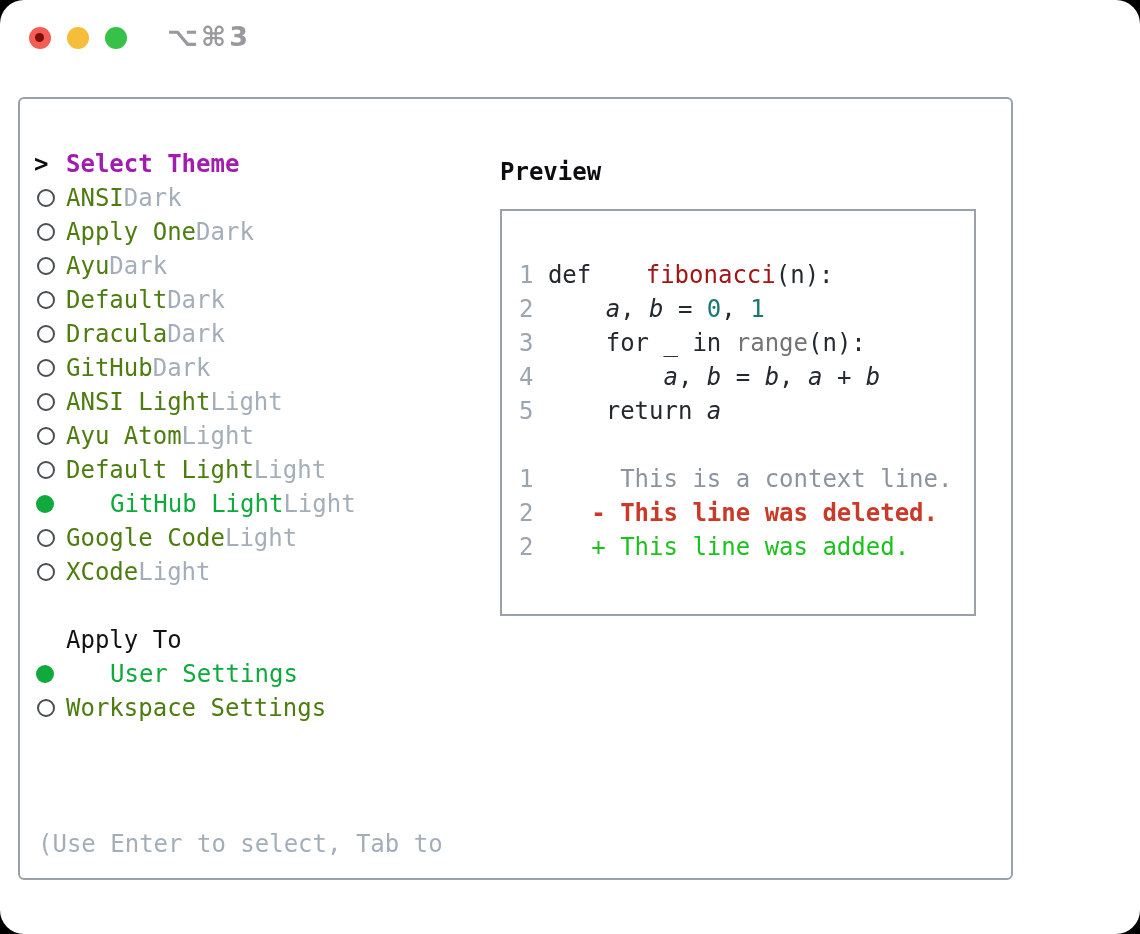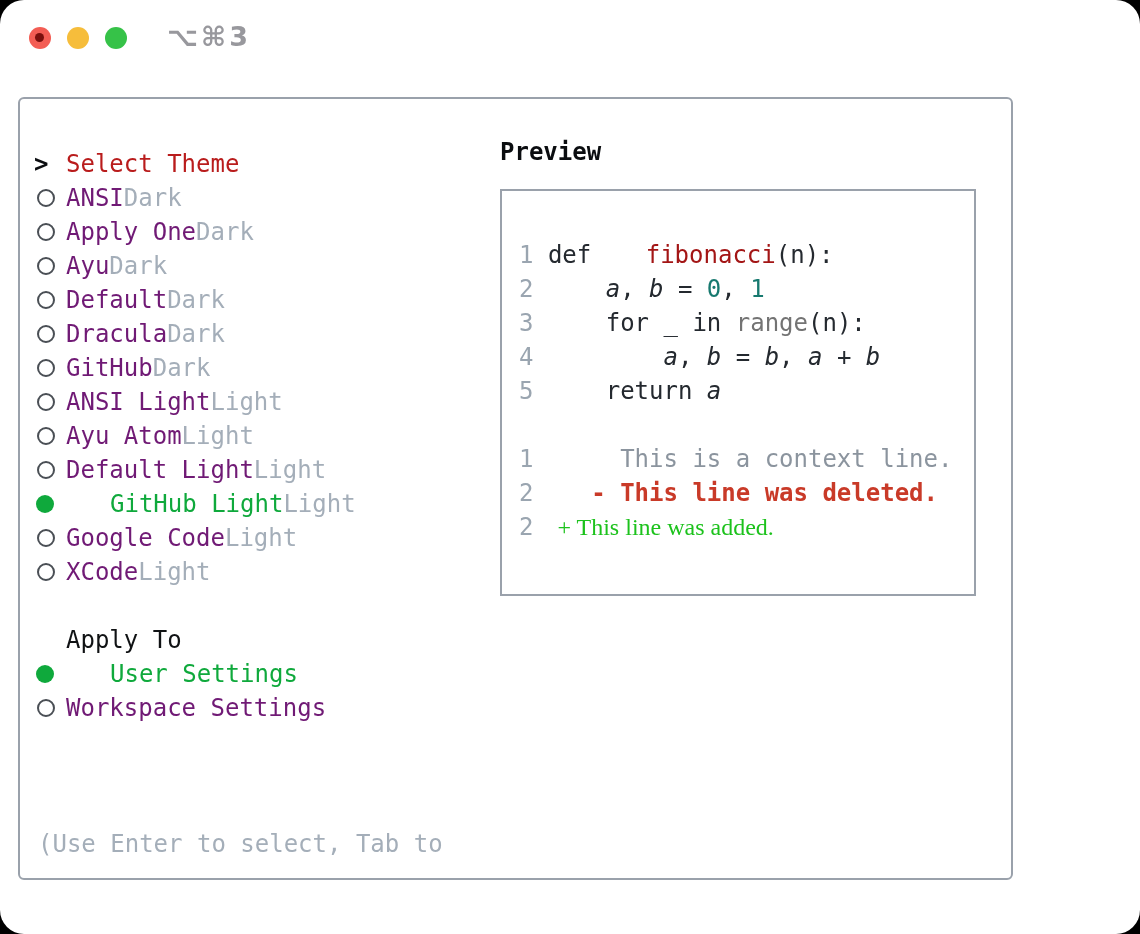--- a/index.html
+++ b/index.html
@@ -16,44 +16,44 @@
   .win-title{position:absolute;left:167px;top:21px;font-family:"DejaVu Sans","Liberation Sans",sans-serif;font-size:27px;font-weight:700;letter-spacing:3px;color:#98989d;}
 
   
   .panel{position:absolute;left:18px;top:97px;width:995px;height:783px;box-sizing:border-box;border:2px solid #9aa1ab;border-radius:6px;background:#fff;}
 
   
   .left-col{position:absolute;left:13px;top:48px;width:455px;}
   .row{display:flex;align-items:center;height:34px;white-space:pre;font-size:24px;color:#3a3f45;}
   .row .marker{width:33px;height:34px;display:flex;align-items:center;flex:none;}
   .hdr-caret{font-weight:700;color:#0b0d10;padding-left:1px;}
-  .hdr-label{font-weight:400;color:#b91c1c;text-align:center;}
+  .hdr-label{font-weight:700;color:#a21caf;text-align:center;}
   .ring{width:14px;height:14px;border:2.5px solid #4a4f55;border-radius:50%;margin-left:4px;box-sizing:content-box;}
   .dot{width:18px;height:18px;border-radius:50%;background:#0fa93c;margin-left:3px;}
-  .item-name{color:#701a75;}
+  .item-name{color:#4d7c0f;}
   .item-name.selected{color:#0fa93c;margin-left:44px;}
   .item-tag{color:#a4aeb9;}
   .section-label{color:#101214;}
   .blank-row{height:34px;}
   .hint{margin-left:5px;margin-top:34px;font-size:24px;line-height:34px;color:#a4aeb9;white-space:pre;}
 
   
-  .right-col{position:absolute;left:480px;top:36px;width:500px;}
+  .right-col{position:absolute;left:480px;top:56px;width:500px;}
   .preview-title{height:34px;line-height:34px;font-size:24px;font-weight:700;color:#0b0d10;}
   .preview-box{margin-top:20px;width:476px;box-sizing:border-box;border:2px solid #9aa1ab;background:#fff;padding:47px 0 50px 17px;}
   .pline{height:34px;line-height:34px;font-size:24px;white-space:pre;}
   .pline .ln{display:inline-block;width:14.45px;color:#9aa5b0;}
   .seg-code{color:#24292f;margin-top:23px;}
   .seg-function{color:#a31515;margin-left:40px;}
   .seg-number{color:#17796f;}
   .seg-builtin{color:#737373;}
   .seg-variable{color:#24292f;font-style:italic;}
   .seg-context{color:#8b949e;}
   .seg-deleted{color:#c93a28;font-weight:bold;}
-  .seg-added{color:#1cc21c;font-family:Liberation Serif, serif;}
+  .seg-added{color:#1cc21c;}
 </style>
 </head>
 <body>
 
 <div class="window">
 
   <div class="titlebar">
     <span class="light close"></span>
     <span class="light minimize"></span>
     <span class="light maximize"></span>

